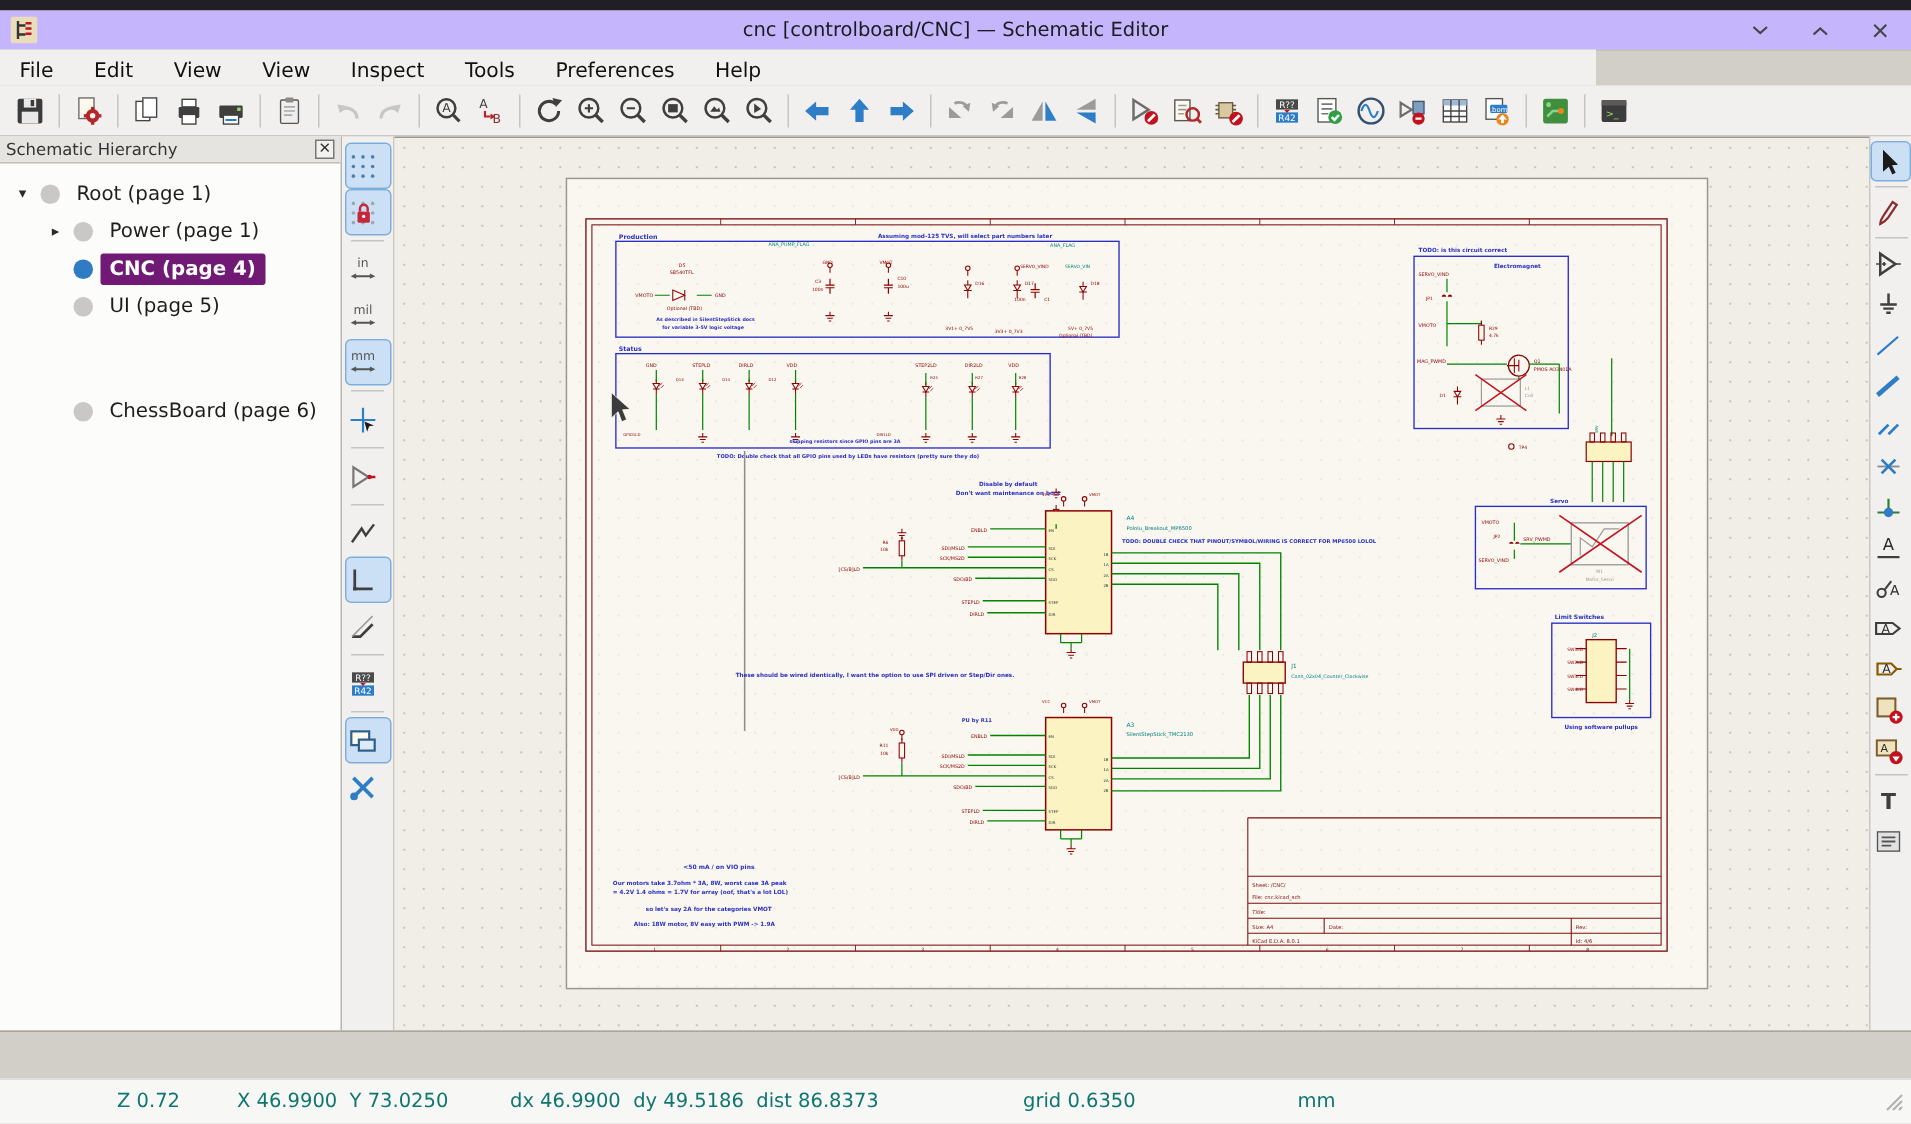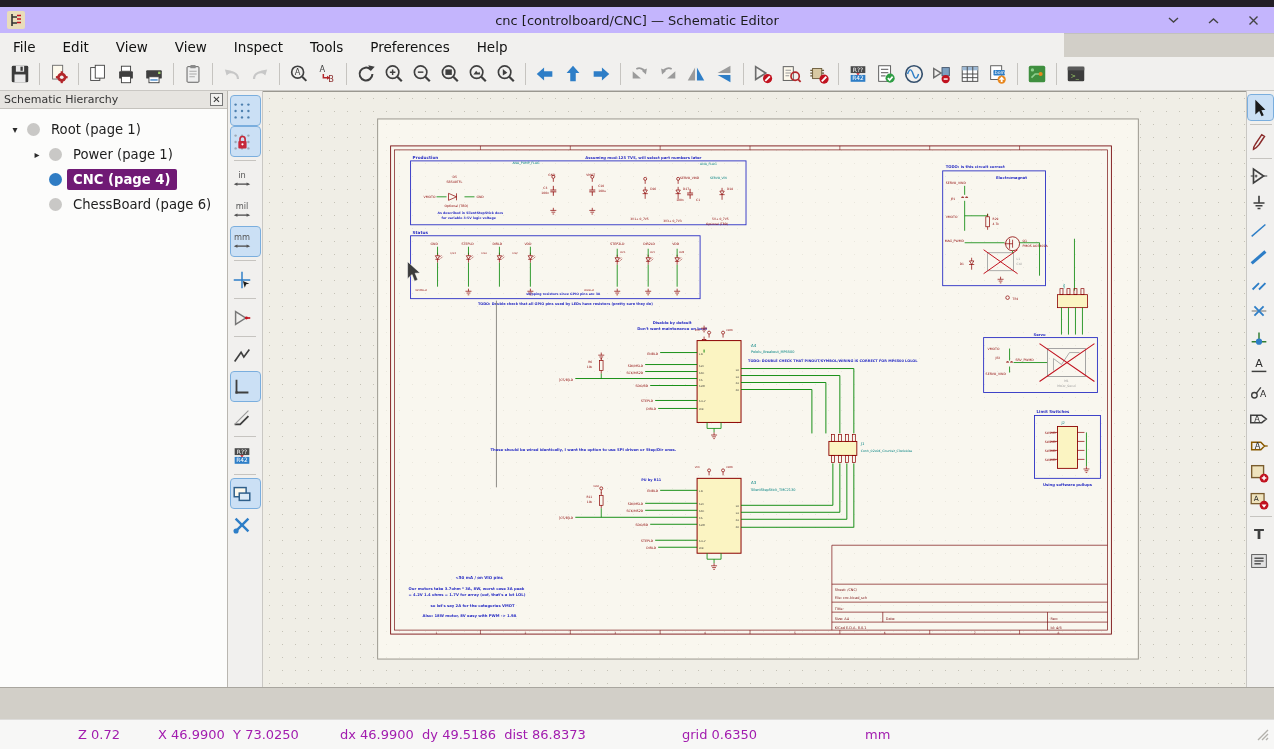--- a/index.html
+++ b/index.html
@@ -43,21 +43,21 @@
   .vbtn.small{width:25px;height:25px;}
   .vbtn.active{background:#cbe0f5;outline:1px solid #7aaede;}
   .vsep{height:1px;width:22px;background:#c6c4c0;margin:3px 0;flex:0 0 auto;}
   #canvas{flex:1;position:relative;background-color:#f0eee6;
           background-image:radial-gradient(#c5c2b6 0.7px, rgba(0,0,0,0) 0.9px);
           background-size:13px 13px;border-top:1px solid #9a9890;}
   #schsvg{position:absolute;left:0;top:0;width:100%;height:100%;}
   
   #bottomgap{left:0;top:687px;width:1274px;height:32px;background:#d2cfc8;border-top:1px solid #a9a69f;}
   #statusbar{left:0;top:719px;width:1274px;height:30px;background:#f7f7f6;border-top:1px solid #dddcda;
-             font-size:13px;color:#a21caf;}
+             font-size:13px;color:#0f766e;}
   #statusbar span{position:absolute;top:7px;white-space:pre;}
   #sb-z{left:78px;} #sb-xy{left:158px;} #sb-d{left:340px;} #sb-grid{left:645px;margin-left:37px;} #sb-units{left:865px;}
   #grip{position:absolute;right:4px;top:6px;}
   
   text{font-family:"DejaVu Sans","Liberation Sans",sans-serif;}
   .tr{fill:#8b0000;} .tb{fill:#2a2fc4;font-weight:bold;} .tt{fill:#008080;} .tg{fill:#9a9a9a;} .tm{fill:#7a1012;} .f26{font-size:2.6px;} .f3{font-size:3px;} .f32{font-size:3.2px;}
   .f35{font-size:3.5px;} .f38{font-size:3.8px;} .f4{font-size:4px;} .f42{font-size:4.2px;}
 </style>
 </head>
 <body>
@@ -375,20 +375,25 @@
           <span class="expander">▸</span>
           <span class="bullet"></span>
           <span class="tlabel">Power (page 1)</span>
         </div>
         <div class="trow sel" style="padding-left: 30px;">
           <span class="expander"></span>
           <span class="bullet blue"></span>
           <span class="tlabel">CNC (page 4)</span>
         </div>
         <div class="trow" style="padding-left: 30px;">
+          <span class="expander"></span>
+          <span class="bullet"></span>
+          <span class="tlabel">UI (page 5)</span>
+        </div>
+        <div class="trow" style="padding-left: 30px; margin-top: 45px;">
           <span class="expander"></span>
           <span class="bullet"></span>
           <span class="tlabel">ChessBoard (page 6)</span>
         </div>
       </div>
   </div>
 
   <div id="lefttools">
       <div class="vbtn active">
         <svg viewBox="0 0 24 24" width="22" height="22">

